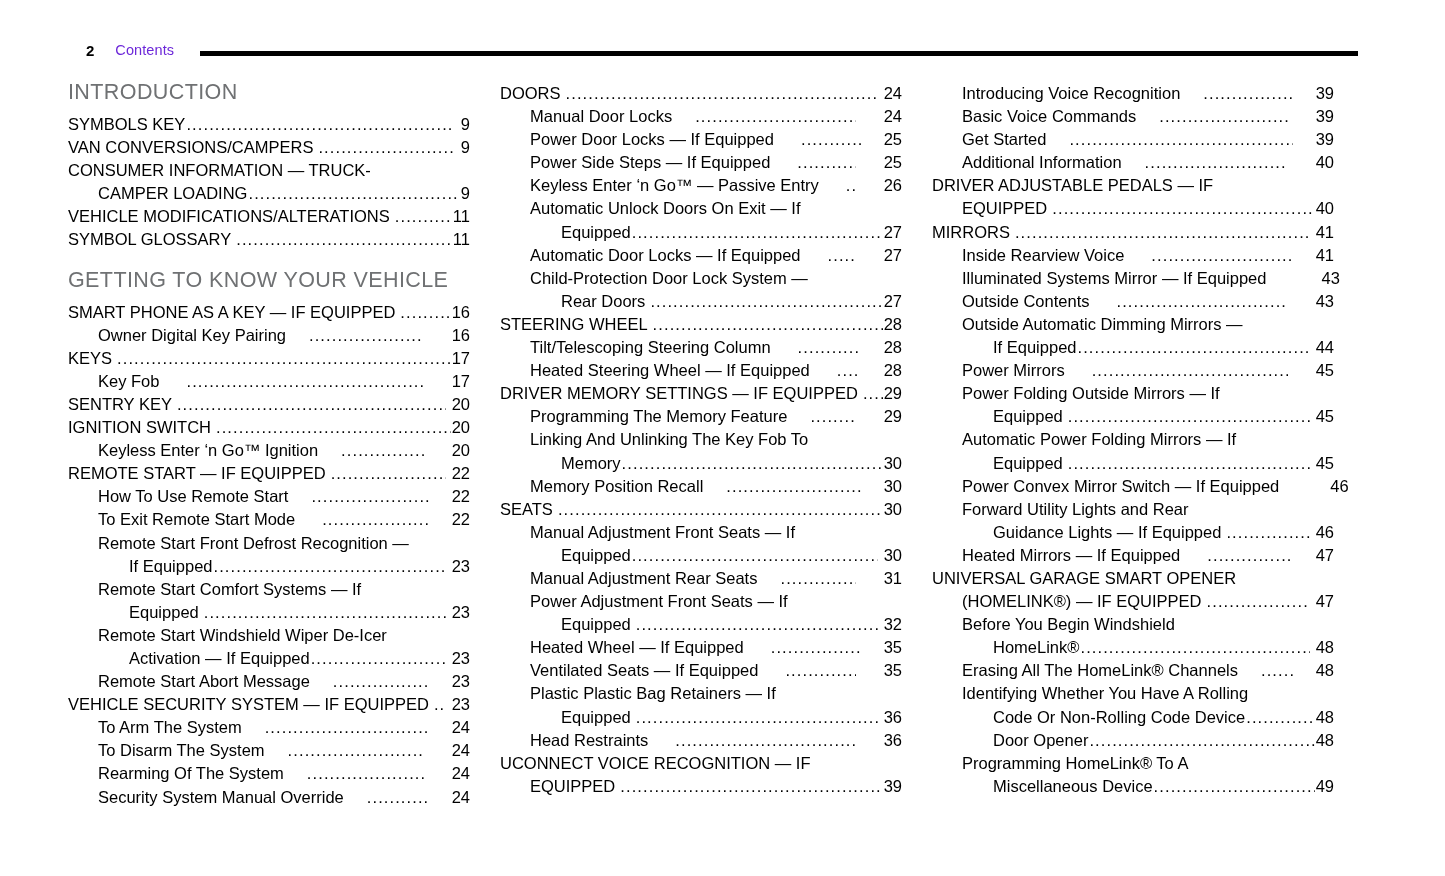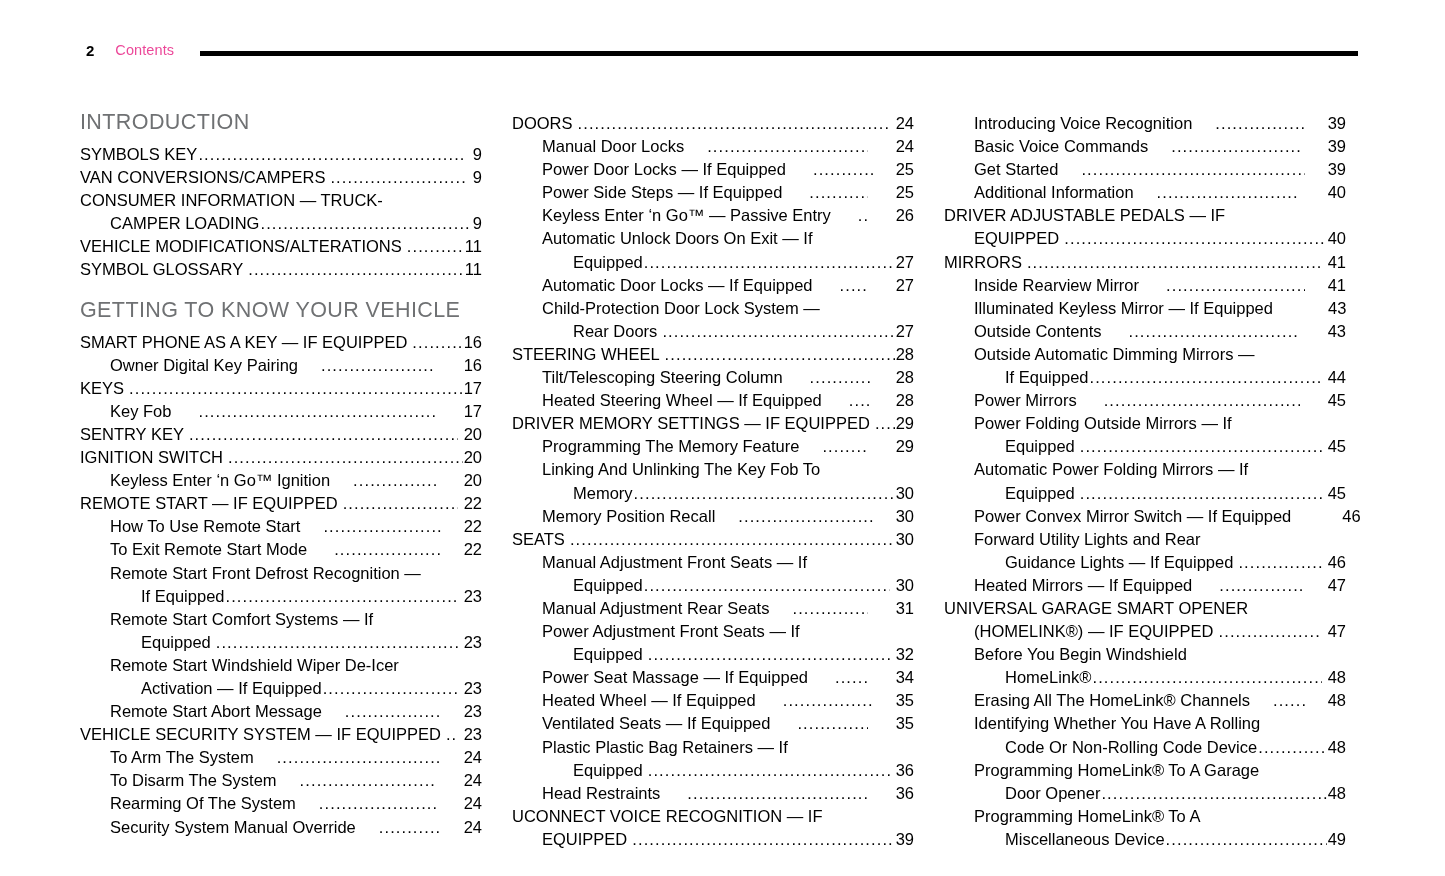--- a/index.html
+++ b/index.html
@@ -37,42 +37,41 @@
   .header-page-num {
     font-size: 15px;
     font-weight: bold;
     color: #000;
     line-height: 1;
     margin-right: 21px;
   }
   .header-label {
     font-size: 14.5px;
     font-weight: normal;
-    color: #ec4899;
+    color: #6d28d9;
     line-height: 1;
     letter-spacing: 0.1px;
   }
   .header-rule {
     flex: 1 1 auto;
     height: 5px;
     background: #000000;
     margin-left: 26px;
     margin-top: 7px;
   }
 
   
   .columns {
     position: absolute;
-    left: 80px;
+    left: 68px;
     top: 82px;
     width: 1272px;
     height: 760px;
     display: flex;
     gap: 30px;
-    margin-top: 30px;
   }
   .col {
     width: 402px;
     flex: 0 0 402px;
   }
 
   
   .section-heading {
     font-size: 21.5px;
     font-weight: normal;
@@ -386,25 +385,20 @@
           <span class="pg">31</span>
         </div>
         <div class="entry lvl2 nolead">
           <span class="txt">Power Adjustment Front Seats — If</span>
         </div>
         <div class="entry wrap2 gap gapend">
           <span class="txt">Equipped</span>
           <span class="leader"></span>
           <span class="pg">32</span>
         </div>
-        <div class="entry lvl2 gap gapend">
-          <span class="txt">Power Seat Massage — If Equipped</span>
-          <span class="leader"></span>
-          <span class="pg">34</span>
-        </div>
         <div class="entry lvl2 gap">
           <span class="txt">Heated Wheel — If Equipped</span>
           <span class="leader"></span>
           <span class="pg">35</span>
         </div>
         <div class="entry lvl2 gap gapend">
           <span class="txt">Ventilated Seats — If Equipped</span>
           <span class="leader"></span>
           <span class="pg">35</span>
         </div>
@@ -458,26 +452,26 @@
           <span class="txt">EQUIPPED</span>
           <span class="leader"></span>
           <span class="pg">40</span>
         </div>
         <div class="entry gap gapend">
           <span class="txt">MIRRORS</span>
           <span class="leader"></span>
           <span class="pg">41</span>
         </div>
         <div class="entry lvl2 gap">
-          <span class="txt">Inside Rearview Mirror</span>
+          <span class="txt">Inside Rearview Voice</span>
           <span class="leader"></span>
           <span class="pg">41</span>
         </div>
         <div class="entry lvl2 gap gapend">
-          <span class="txt">Illuminated Keyless Mirror — If Equipped</span>
+          <span class="txt">Illuminated Systems Mirror — If Equipped</span>
           <span class="leader"></span>
           <span class="pg">43</span>
         </div>
         <div class="entry lvl2 gap gapend">
           <span class="txt">Outside Contents</span>
           <span class="leader"></span>
           <span class="pg">43</span>
         </div>
         <div class="entry lvl2 nolead">
           <span class="txt">Outside Automatic Dimming Mirrors —</span>
@@ -548,23 +542,20 @@
           <span class="pg">48</span>
         </div>
         <div class="entry lvl2 nolead">
           <span class="txt">Identifying Whether You Have A Rolling</span>
         </div>
         <div class="entry wrap2">
           <span class="txt">Code Or Non-Rolling Code Device</span>
           <span class="leader"></span>
           <span class="pg">48</span>
         </div>
-        <div class="entry lvl2 nolead">
-          <span class="txt">Programming HomeLink® To A Garage</span>
-        </div>
         <div class="entry wrap2">
           <span class="txt">Door Opener</span>
           <span class="leader"></span>
           <span class="pg">48</span>
         </div>
         <div class="entry lvl2 nolead">
           <span class="txt">Programming HomeLink® To A</span>
         </div>
         <div class="entry wrap2">
           <span class="txt">Miscellaneous Device</span>

